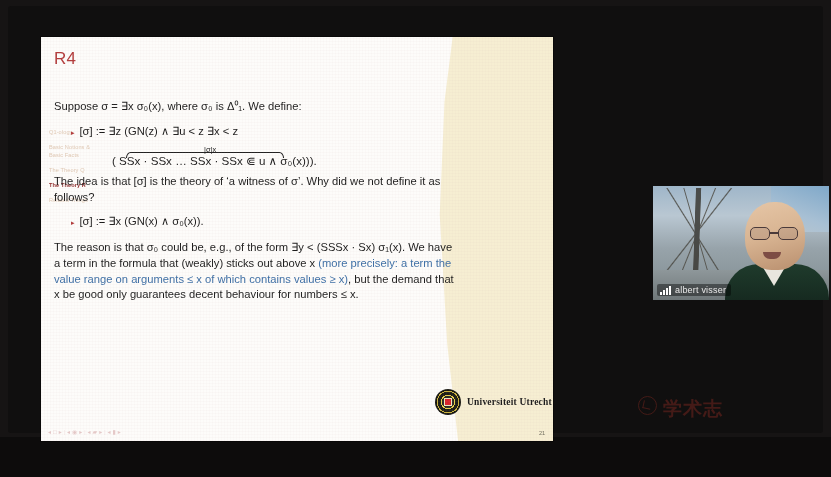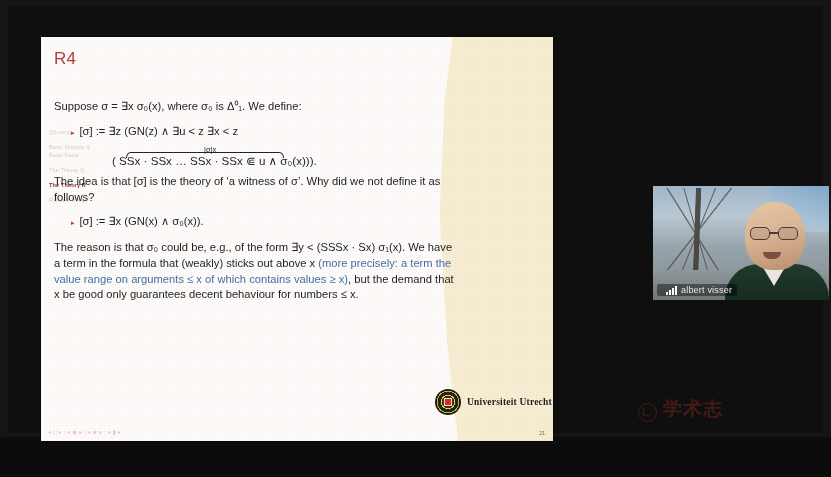--- a/index.html
+++ b/index.html
@@ -294,21 +294,21 @@
     background: #e8e6de;
     clip-path: polygon(50% 100%, 0 0, 100% 0);
   }
   
   #vid-nameplate {
     position: absolute;
     left: 4px; bottom: 4px;
     display: flex;
     align-items: center;
     gap: 4px;
-    padding: 1px 5px 1px 9px;
+    padding: 1px 5px 1px 3px;
     background: rgba(0,0,0,.42);
     border-radius: 2px;
   }
   #signal-icon {
     display: inline-flex;
     align-items: flex-end;
     gap: 1px;
     height: 9px;
   }
   #signal-icon i {
@@ -324,21 +324,21 @@
     color: #e9e9e9;
     font-size: 9px;
     letter-spacing: .2px;
   }
 
   
   #watermark {
     position: absolute;
     left: 630px; top: 390px;
     display: flex;
-    align-items: flex-end;
+    align-items: flex-start;
     gap: 6px;
     opacity: .42;
   }
   #wm-mark {
     width: 19px; height: 19px;
     border-radius: 50%;
     border: 1.8px solid #8c2b22;
     position: relative;
   }
   #wm-mark:after {

